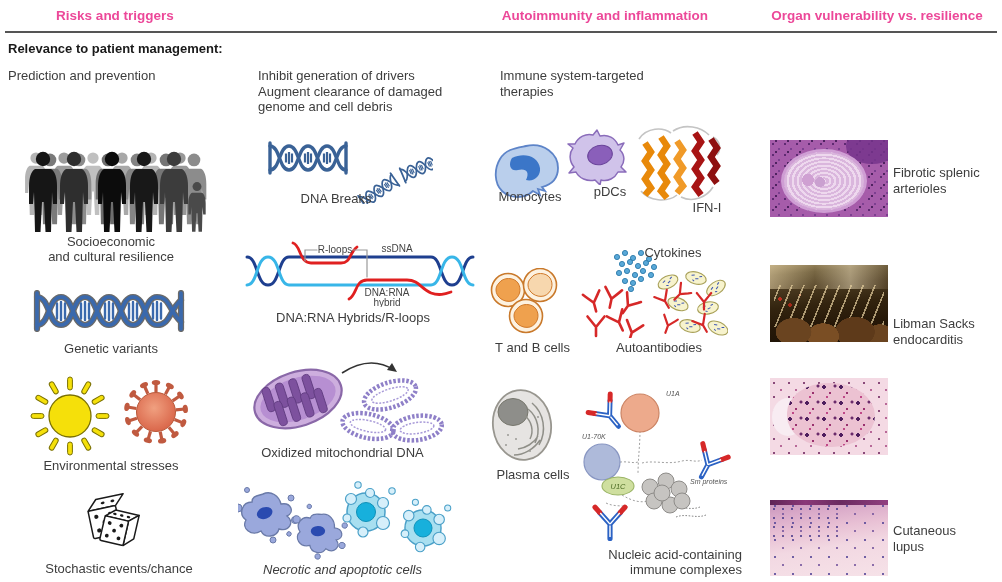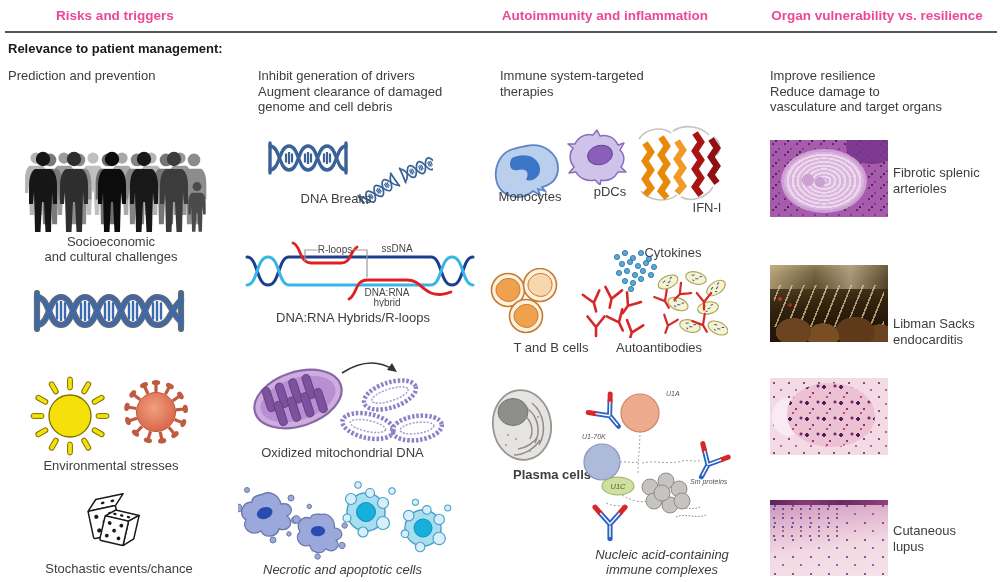--- a/index.html
+++ b/index.html
@@ -3,21 +3,21 @@
 <meta charset="utf-8">
 <style>
   html,body{margin:0;padding:0;background:#ffffff;}
   .canvas{position:relative;width:1002px;height:582px;background:#fff;overflow:hidden;
           font-family:"Liberation Sans",sans-serif;color:#3d3d3d;}
   .col-head{position:absolute;top:8px;font-weight:bold;font-size:13.5px;color:#ec4899;text-align:center;}
   .rule{position:absolute;top:31px;left:5px;right:5px;height:2px;background:#555;}
   .relevance{position:absolute;left:8px;top:41px;font-weight:bold;font-size:13px;color:#1a1a1a;}
   .mg{position:absolute;top:68px;font-size:13px;line-height:15.5px;white-space:pre-line;color:#3d3d3d;}
   .cap{position:absolute;font-size:13px;color:#3d3d3d;text-align:center;white-space:pre-line;line-height:15px;}
-  .cap-left{text-align:center;font-style:italic;}
+  .cap-left{text-align:right;}
   .fig{position:absolute;}
   .histo{position:absolute;width:118px;height:77px;overflow:hidden;}
   .organ-label{position:absolute;left:893px;width:106px;font-size:13px;color:#3d3d3d;white-space:pre-line;line-height:16px;}
 
   
   .h1{background-color:#a65caa;
       background-image:
         radial-gradient(circle 1.4px at 3px 4px,#5e2a72 98%,transparent),
         radial-gradient(circle 1.2px at 9px 9px,#7c3f90 98%,transparent),
         radial-gradient(circle 1px at 6px 1px,#4e2260 98%,transparent);
@@ -139,23 +139,20 @@
   <div class="col-head" style="left:757px;width:240px;">Organ vulnerability vs. resilience</div>
   <div class="rule"></div>
 
   <div class="relevance">Relevance to patient management:</div>
   <div class="mg" style="left:8px;width:220px;">Prediction and prevention</div>
   <div class="mg" style="left:258px;width:212px;">Inhibit generation of drivers
 Augment clearance of damaged
 genome and cell debris</div>
   <div class="mg" style="left:500px;width:200px;">Immune system-targeted
 therapies</div>
-  <div class="mg" style="left:770px;width:225px;">Improve resilience
-Reduce damage to
-vasculature and target organs</div>
 
   <svg class="fig" style="left:16px;top:138px;" width="195" height="94" viewBox="0 0 195 94">
     <use href="#prsn" transform="translate(20,52) scale(0.78)" fill="#b4b4b4"></use>
     <use href="#prsn" transform="translate(48,52) scale(0.78)" fill="#9c9c9c"></use>
     <use href="#prsn" transform="translate(77,52) scale(0.78)" fill="#c0c0c0"></use>
     <use href="#prsn" transform="translate(106,52) scale(0.78)" fill="#a8a8a8"></use>
     <use href="#prsn" transform="translate(135,52) scale(0.78)" fill="#b4b4b4"></use>
     <use href="#prsn" transform="translate(164,52) scale(0.78)" fill="#989898"></use>
     <use href="#prsn" transform="translate(34,58) scale(0.88)" fill="#7a7a7a"></use>
     <use href="#prsn" transform="translate(63,58) scale(0.88)" fill="#8c8c8c"></use>
@@ -164,35 +161,36 @@
     <use href="#prsn" transform="translate(150,58) scale(0.88)" fill="#767676"></use>
     <use href="#prsn" transform="translate(178,58) scale(0.88)" fill="#8c8c8c"></use>
     <use href="#prsn" transform="translate(27,62)" fill="#161616"></use>
     <use href="#prsn" transform="translate(58,62)" fill="#2e2e2e"></use>
     <use href="#prsn" transform="translate(96,62)" fill="#0c0c0c"></use>
     <use href="#prsn" transform="translate(128,62)" fill="#181818"></use>
     <use href="#prsn" transform="translate(158,62)" fill="#3c3c3c"></use>
     <use href="#prsn" transform="translate(181,74) scale(0.62)" fill="#4a4a4a"></use>
   </svg>
   <div class="cap" style="left:0;width:222px;top:234px;">Socioeconomic
-and cultural challenges</div>
+and cultural resilience</div>
 
   <svg class="fig" style="left:33px;top:290px;" width="154" height="42" viewBox="0 0 154 42">
     <g stroke="#6a6a6a" stroke-width="6.2" fill="none" stroke-linecap="round">
       <path d="M4,3 L4,39 M148,3 L148,39"></path>
       <path d="M4,7 C17,7 15,35 28,35 C41,35 39,7 52,7 C65,7 63,35 76,35 C89,35 87,7 100,7 C113,7 111,35 124,35 C137,35 136,21 148,10"></path>
       <path d="M4,35 C17,35 15,7 28,7 C41,7 39,35 52,35 C65,35 63,7 76,7 C89,7 87,35 100,35 C113,35 111,7 124,7 C137,7 136,21 148,32"></path>
     </g>
     <g stroke="#3a69ad" stroke-width="3.6" fill="none" stroke-linecap="round">
       <path d="M4,3 L4,39 M148,3 L148,39"></path>
       <path d="M28,12 L28,30 M24,13.5 L24,28.5 M32,13.5 L32,28.5 M52,12 L52,30 M48,13.5 L48,28.5 M56,13.5 L56,28.5 M76,12 L76,30 M72,13.5 L72,28.5 M80,13.5 L80,28.5 M100,12 L100,30 M96,13.5 L96,28.5 M104,13.5 L104,28.5 M124,12 L124,30 M120,13.5 L120,28.5 M128,13.5 L128,28.5" stroke-width="2.4"></path>
       <path d="M4,7 C17,7 15,35 28,35 C41,35 39,7 52,7 C65,7 63,35 76,35 C89,35 87,7 100,7 C113,7 111,35 124,35 C137,35 136,21 148,10"></path>
       <path d="M4,35 C17,35 15,7 28,7 C41,7 39,35 52,35 C65,35 63,7 76,7 C89,7 87,35 100,35 C113,35 111,7 124,7 C137,7 136,21 148,32"></path>
     </g>
   </svg>
+  <div class="cap" style="left:0;width:222px;top:341px;">Genetic variants</div>
 
   <svg class="fig" style="left:28px;top:374px;" width="162" height="82" viewBox="0 0 162 82">
     <g transform="translate(42,42)">
       <g>
         <g transform="rotate(0)">
             <rect x="-2.4" y="-39" width="4.8" height="13" rx="2.4" fill="#f5e00a" stroke="#7a7000" stroke-width="1"></rect>
           </g>
         <g transform="rotate(30)">
             <rect x="-2.4" y="-39" width="4.8" height="13" rx="2.4" fill="#f5e00a" stroke="#7a7000" stroke-width="1"></rect>
           </g>
@@ -445,21 +443,21 @@
   <div class="cap" style="left:640px;width:66px;top:245px;">Cytokines</div>
 
   <svg class="fig" style="left:488px;top:268px;" width="76" height="68" viewBox="0 0 76 68">
     <use href="#tbc" transform="translate(20,22)"></use>
     <g transform="translate(52,17)">
       <circle r="16.5" fill="#fdf2e1" stroke="#c9792b" stroke-width="1.6"></circle>
       <path d="M-9,-7 C-5,-13 6,-13 10,-7 C14,-1 12,8 4,11 C-4,13 -12,7 -12,0 C-12,-3 -11,-5 -9,-7 Z" fill="#f7d7ae" stroke="#d07828" stroke-width="1"></path>
     </g>
     <use href="#tbc" transform="translate(38,48)"></use>
   </svg>
-  <div class="cap" style="left:508px;width:86px;top:340px;">T and B cells</div>
+  <div class="cap" style="left:484px;width:86px;top:340px;text-align:right;">T and B cells</div>
 
   <svg class="fig" style="left:580px;top:284px;" width="66" height="54" viewBox="0 0 66 54">
     <use href="#redY" transform="translate(12,12) rotate(-15)"></use>
     <use href="#redY" transform="translate(33,8) rotate(12)"></use>
     <use href="#redY" transform="translate(52,16) rotate(35)"></use>
     <use href="#redY" transform="translate(16,36)"></use>
     <use href="#redY" transform="translate(36,32) rotate(-25)"></use>
     <use href="#redY" transform="translate(54,42) rotate(18)"></use>
   </svg>
   <svg class="fig" style="left:652px;top:270px;" width="76" height="70" viewBox="0 0 76 70">
@@ -485,21 +483,21 @@
       <path d="M42,16 C54,26 57,44 49,58 M38,22 C48,30 51,44 45,56 M34,28 C42,34 44,44 40,52 M28,62 C36,61 44,56 48,49 M24,68 C34,68 44,62 50,53"></path>
     </g>
     <g fill="#9a9a94">
       <circle cx="18" cy="48" r="1"></circle>
         <circle cx="26" cy="52" r="1"></circle>
         <circle cx="40" cy="64" r="1"></circle>
       <circle cx="16" cy="58" r="1"></circle>
         <circle cx="48" cy="30" r="1"></circle>
     </g>
   </svg>
-  <div class="cap" style="left:511px;width:82px;top:467px;font-weight:bold;">Plasma cells</div>
+  <div class="cap" style="left:492px;width:82px;top:467px;">Plasma cells</div>
 
   <svg class="fig" style="left:578px;top:383px;" width="168" height="162" viewBox="0 0 168 162">
     <g stroke="#a0a0a0" stroke-width="1" fill="none" stroke-dasharray="2,2">
       <path d="M62,48 C62,62 60,76 60,92"></path>
       <path d="M38,80 C48,77 54,81 60,79 M64,80 C76,77 90,82 104,78 C112,76 118,80 124,77"></path>
       <path d="M44,112 C54,118 62,120 70,118 M28,120 C36,124 44,122 50,124"></path>
       <path d="M92,126 C102,122 112,128 122,124 M98,134 C108,130 118,136 128,132" stroke-dasharray="1.6,1.6" stroke="#888"></path>
       <path d="M56,18 C52,26 58,36 66,32 C72,28 68,18 62,20" stroke-dasharray="1.6,1.6" stroke="#888"></path>
       <path d="M18,72 C12,80 18,90 26,86 C32,83 30,74 24,74" stroke-dasharray="1.6,1.6" stroke="#888"></path>
     </g>

